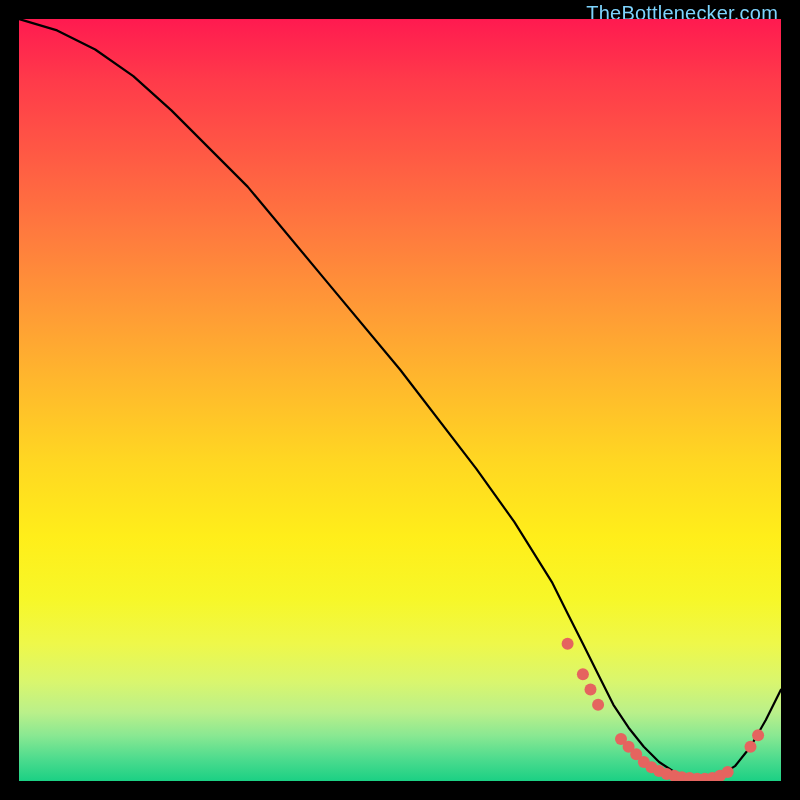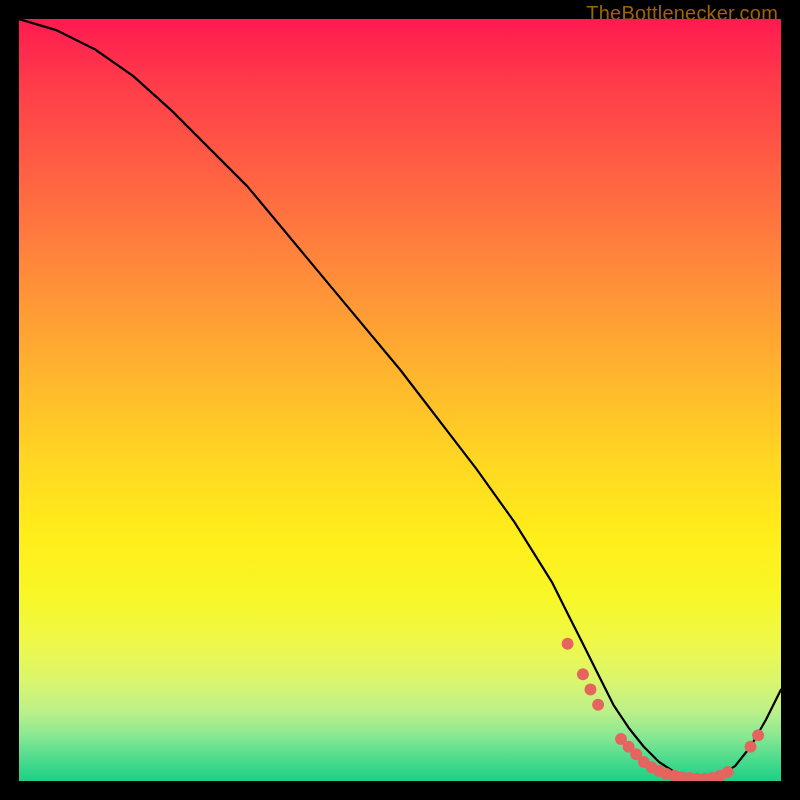--- a/index.html
+++ b/index.html
@@ -40,21 +40,21 @@
       #baf08a 91%,
       #8ae892 94%,
       #4fdc8e 97%,
       #1bd084 100%
     );
   }
   .watermark {
     position: absolute;
     top: 2px;
     right: 22px;
-    color: #a16207;
+    color: #7dd3fc;
     font-size: 20px;
     letter-spacing: 0.2px;
     font-weight: 500;
   }
   svg.curve {
     position: absolute;
     left: 0;
     top: 0;
     width: 762px;
     height: 762px;

